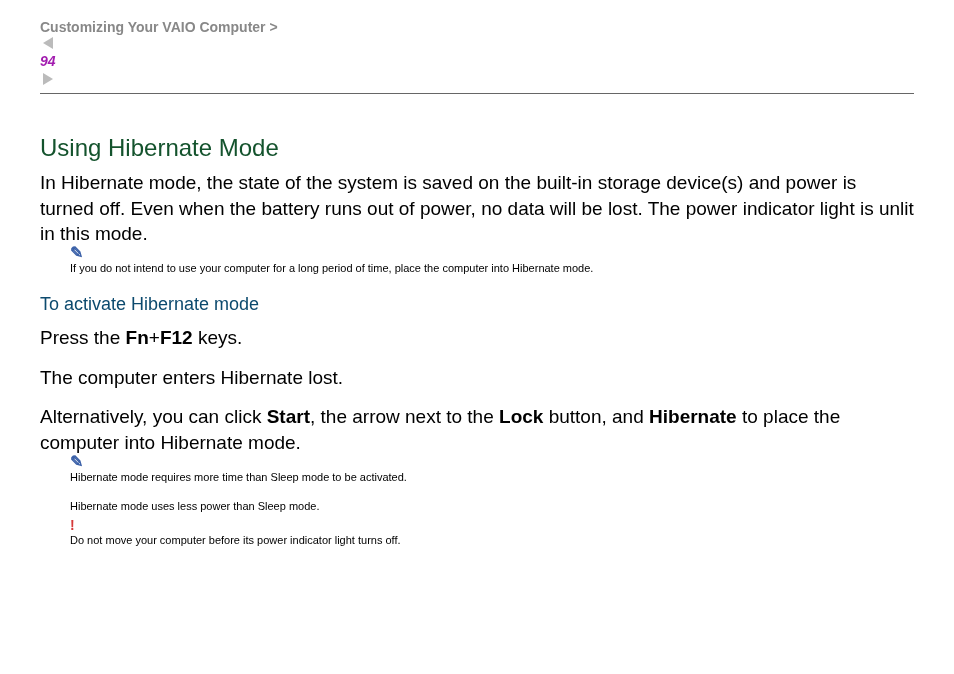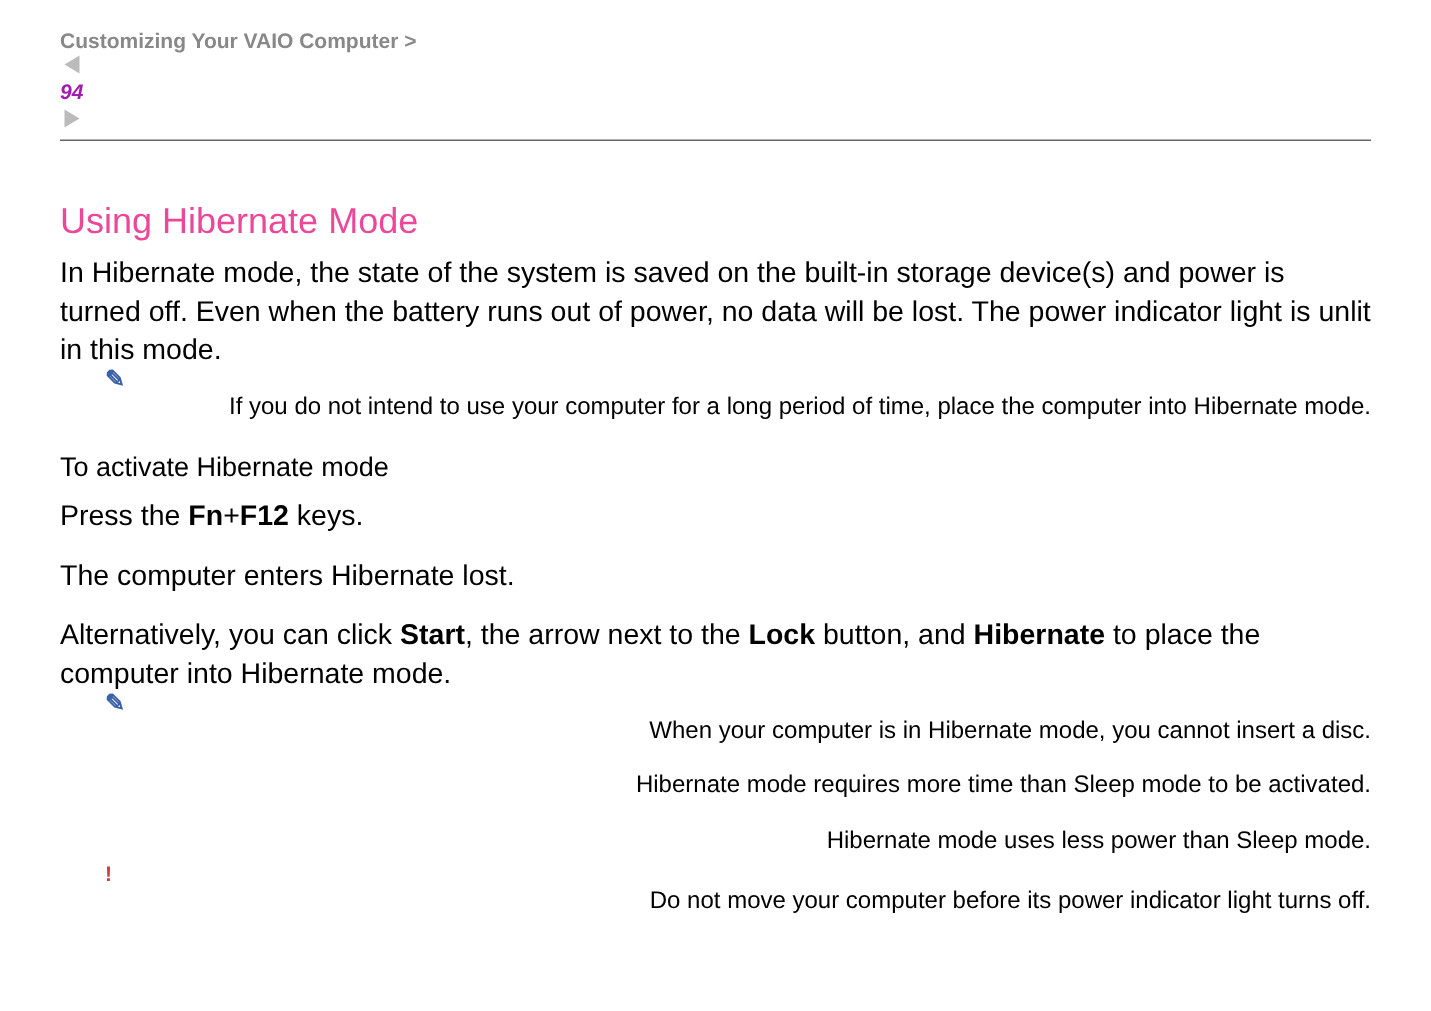--- a/index.html
+++ b/index.html
@@ -51,21 +51,21 @@
       border-bottom: 6px solid transparent;
       border-left: 10px solid #bbb;
     }
     .rule {
       border: none;
       border-top: 1px solid #666;
       margin-top: 2px;
       margin-bottom: 40px;
     }
     .h1 {
-      color: #ec4899;
+      color: #14532d;
       font-size: 24px;
       font-weight: normal;
       margin-bottom: 8px;
     }
     .para {
       font-size: 19px;
       line-height: 1.35;
       margin-bottom: 14px;
     }
     .note-block {
@@ -75,28 +75,27 @@
     }
     .note-icon {
       color: #3a60a8;
       font-size: 16px;
       position: absolute;
       top: -18px;
       left: 0;
       font-weight: bold;
     }
     .note-text {
-      font-size: 16px;
+      font-size: 11px;
       line-height: 1.4;
       margin-bottom: 14px;
-      text-align: right;
     }
     .note-text:last-child { margin-bottom: 0; }
     .h2 {
-      color: #000000;
+      color: #0c4a6e;
       font-size: 18px;
       font-weight: normal;
       margin-bottom: 10px;
     }
     .warn-icon {
       color: #d63a3a;
       font-size: 14px;
       font-weight: bold;
       position: absolute;
       top: -16px;
@@ -135,21 +134,20 @@
 </p>
 
 <p class="para">The computer enters Hibernate lost.</p>
 
 <p class="para">
   <span>Alternatively, you can click </span><b>Start</b><span>, the arrow next to the </span><b>Lock</b><span> button, and </span><b>Hibernate</b><span> to place the computer into Hibernate mode.</span>
 </p>
 
 <div class="note-block">
   <span class="note-icon">✎</span>
-  <p class="note-text">When your computer is in Hibernate mode, you cannot insert a disc.</p>
   <p class="note-text">Hibernate mode requires more time than Sleep mode to be activated.</p>
   <p class="note-text">Hibernate mode uses less power than Sleep mode.</p>
 </div>
 
 <div class="note-block">
   <span class="warn-icon">!</span>
   <p class="note-text">Do not move your computer before its power indicator light turns off.</p>
 </div>
 
 </body></html>

